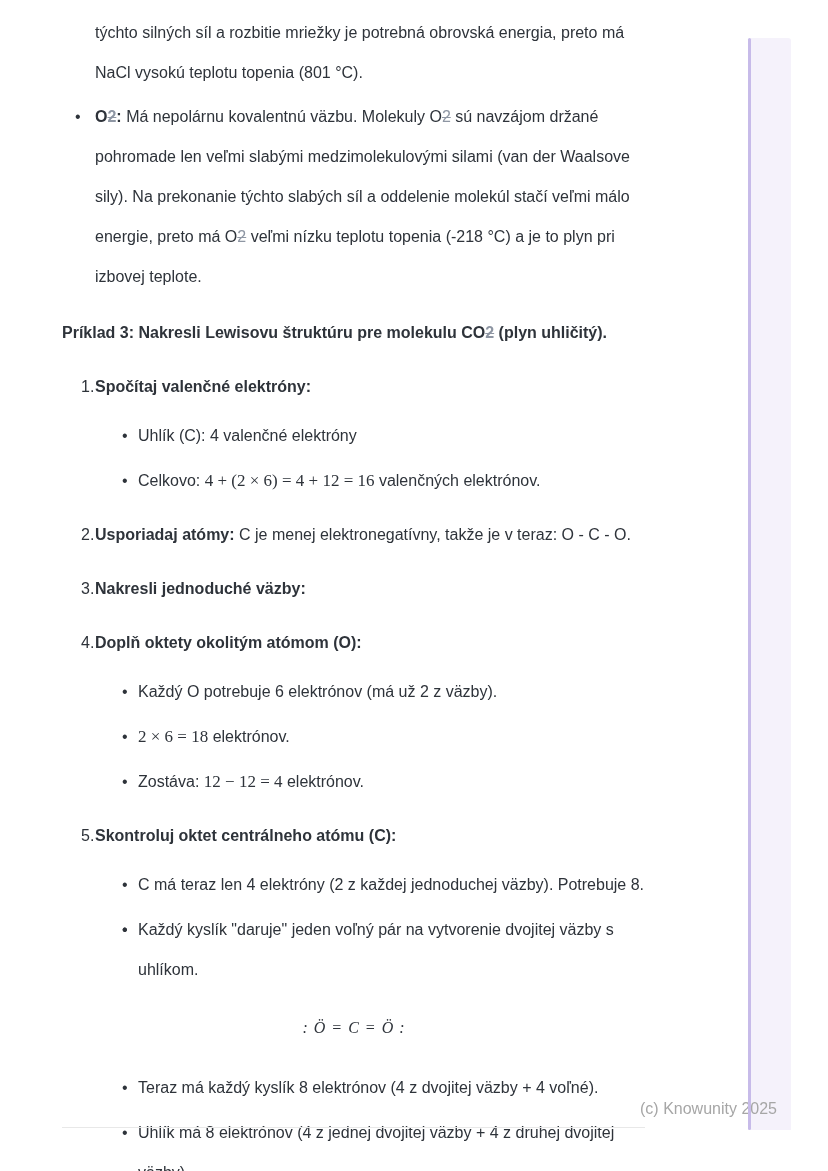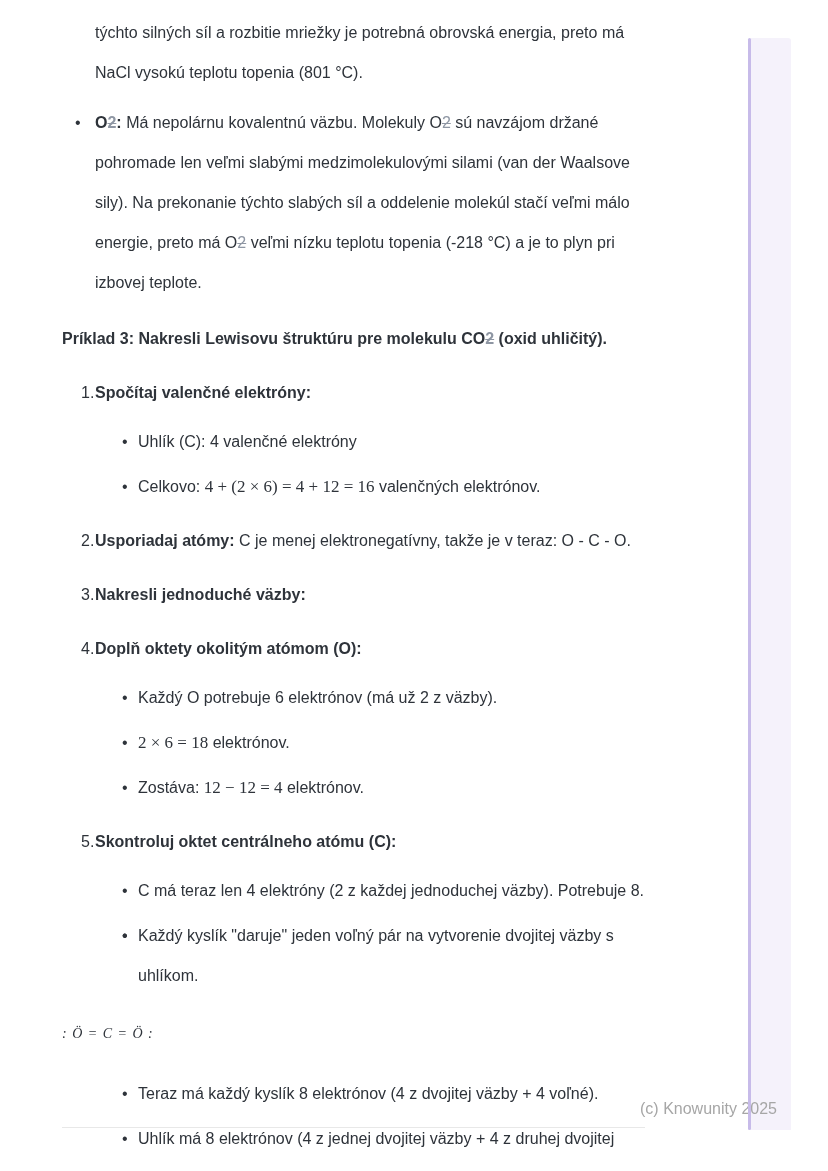--- a/index.html
+++ b/index.html
@@ -20,45 +20,45 @@
     line-height: 40px;
   }
   .para { margin: 0; }
   .indent { padding-left: 33px; }
   b, .bold { font-weight: bold; }
   .struck {
     color: #8e96a3;
     text-decoration: line-through;
   }
   
-  .bullet-item { position: relative; padding-left: 33px; margin-top: 10px; }
+  .bullet-item { position: relative; padding-left: 33px; margin-top: 4px; }
   .bullet-item > .dot { position: absolute; left: 13px; top: 0; }
   .dot::before { content: "\2022"; }
   
   .heading { font-weight: bold; margin: 16px 0 0 0; font-size: 16px; }
   
   .step { position: relative; padding-left: 33px; margin-top: 14px; }
   .step .num { position: absolute; left: 19px; top: 0; font-weight: normal; }
   
   .sub { list-style: none; margin: 9px 0 0 0; padding: 0; }
   .sub li { position: relative; padding-left: 76px; }
   .sub li + li { margin-top: 5px; }
   .sub li .dot { position: absolute; left: 60px; top: 0; }
   
   .math {
     font-family: "Liberation Serif", serif;
     font-size: 17px;
     text-align: center;
   }
   
   .formula {
-    text-align: left;
+    text-align: center;
     font-family: "Liberation Serif", serif;
     font-style: italic;
-    font-size: 14px;
+    font-size: 16px;
     letter-spacing: 1px;
     margin: 18px 0 20px 0;
   }
   
   .divider {
     position: absolute;
     left: 62px; top: 1127px;
     width: 583px; height: 1px;
     background: #e8e8e8;
   }
@@ -93,21 +93,21 @@
 
 <div class="doc">
 
   <p class="para indent">týchto silných síl a rozbitie mriežky je potrebná obrovská energia, preto má NaCl vysokú teplotu topenia (801 °C).</p>
 
   <div class="bullet-item">
     <span class="dot"></span>
     <p class="para"><b>O</b><b class="struck">2</b><b>:</b><span> Má nepolárnu kovalentnú väzbu. Molekuly O</span><span class="struck">2</span><span> sú navzájom držané pohromade len veľmi slabými medzimolekulovými silami (van der Waalsove sily). Na prekonanie týchto slabých síl a oddelenie molekúl stačí veľmi málo energie, preto má O</span><span class="struck">2</span><span> veľmi nízku teplotu topenia (-218 °C) a je to plyn pri izbovej teplote.</span></p>
   </div>
 
-  <p class="para heading"><span>Príklad 3: Nakresli Lewisovu štruktúru pre molekulu CO</span><span class="struck">2</span><span> (oxid uhličitý).</span></p>
+  <p class="para heading"><span>Príklad 3: Nakresli Lewisovu štruktúru pre molekulu CO</span><span class="struck">2</span><span> (plyn uhličitý).</span></p>
 
   <div class="step">
     <span class="num">1.</span><b>Spočítaj valenčné elektróny:</b>
   </div>
   <ul class="sub">
     <li>
       <span class="dot"></span><span>Uhlík (C): 4 valenčné elektróny</span>
     </li>
     <li>
       <span class="dot"></span><span>Celkovo: </span><span class="math">4 + (2 × 6) = 4 + 12 = 16</span><span> valenčných elektrónov.</span>

